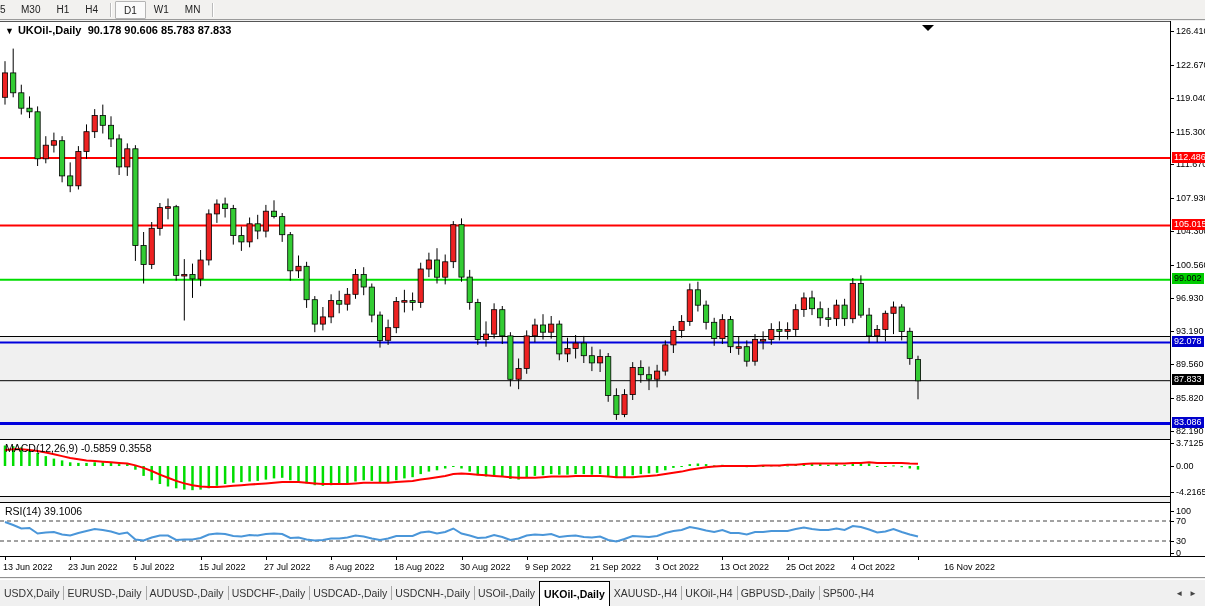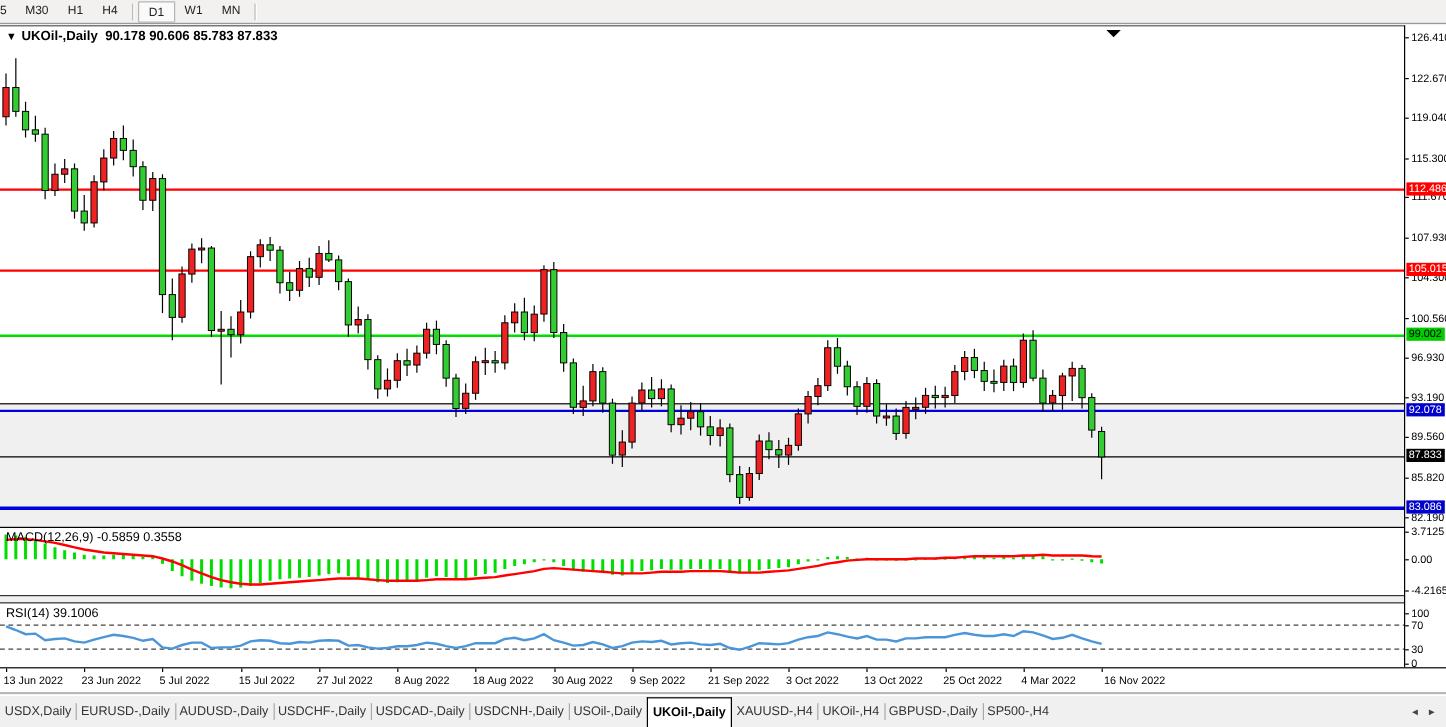--- a/index.html
+++ b/index.html
@@ -503,23 +503,23 @@
       <div class="date-label" style="left: 525px;">9 Sep 2022</div>
       <div class="date-tick" style="left: 592px;"></div>
       <div class="date-label" style="left: 590px;">21 Sep 2022</div>
       <div class="date-tick" style="left: 657px;"></div>
       <div class="date-label" style="left: 655px;">3 Oct 2022</div>
       <div class="date-tick" style="left: 722px;"></div>
       <div class="date-label" style="left: 720px;">13 Oct 2022</div>
       <div class="date-tick" style="left: 788px;"></div>
       <div class="date-label" style="left: 786px;">25 Oct 2022</div>
       <div class="date-tick" style="left: 853px;"></div>
-      <div class="date-label" style="left: 851px;">4 Mar 2022</div>
+      <div class="date-label" style="left: 851px;">4 Oct 2022</div>
       <div class="date-tick" style="left: 918px;"></div>
-      <div class="date-label" style="left: 920px;">16 Nov 2022</div>
+      <div class="date-label" style="left: 944px;">16 Nov 2022</div>
     </div>
 
   <div id="groove"></div>
 
   <div id="tabbar">
       <div class="tab">USDX,Daily</div>
       <div class="tab">EURUSD-,Daily</div>
       <div class="tab">AUDUSD-,Daily</div>
       <div class="tab">USDCHF-,Daily</div>
       <div class="tab">USDCAD-,Daily</div>

